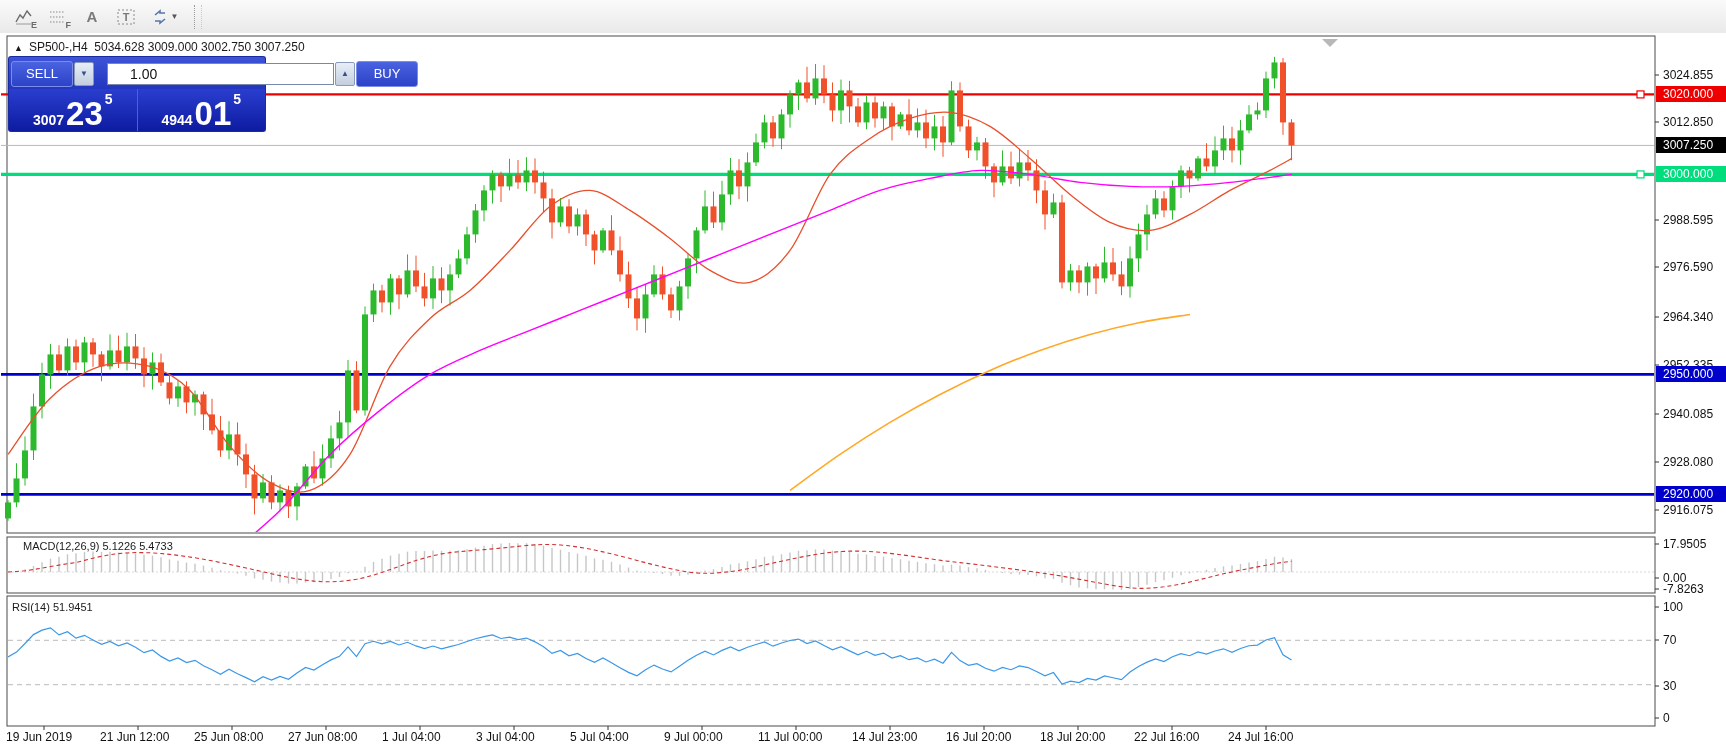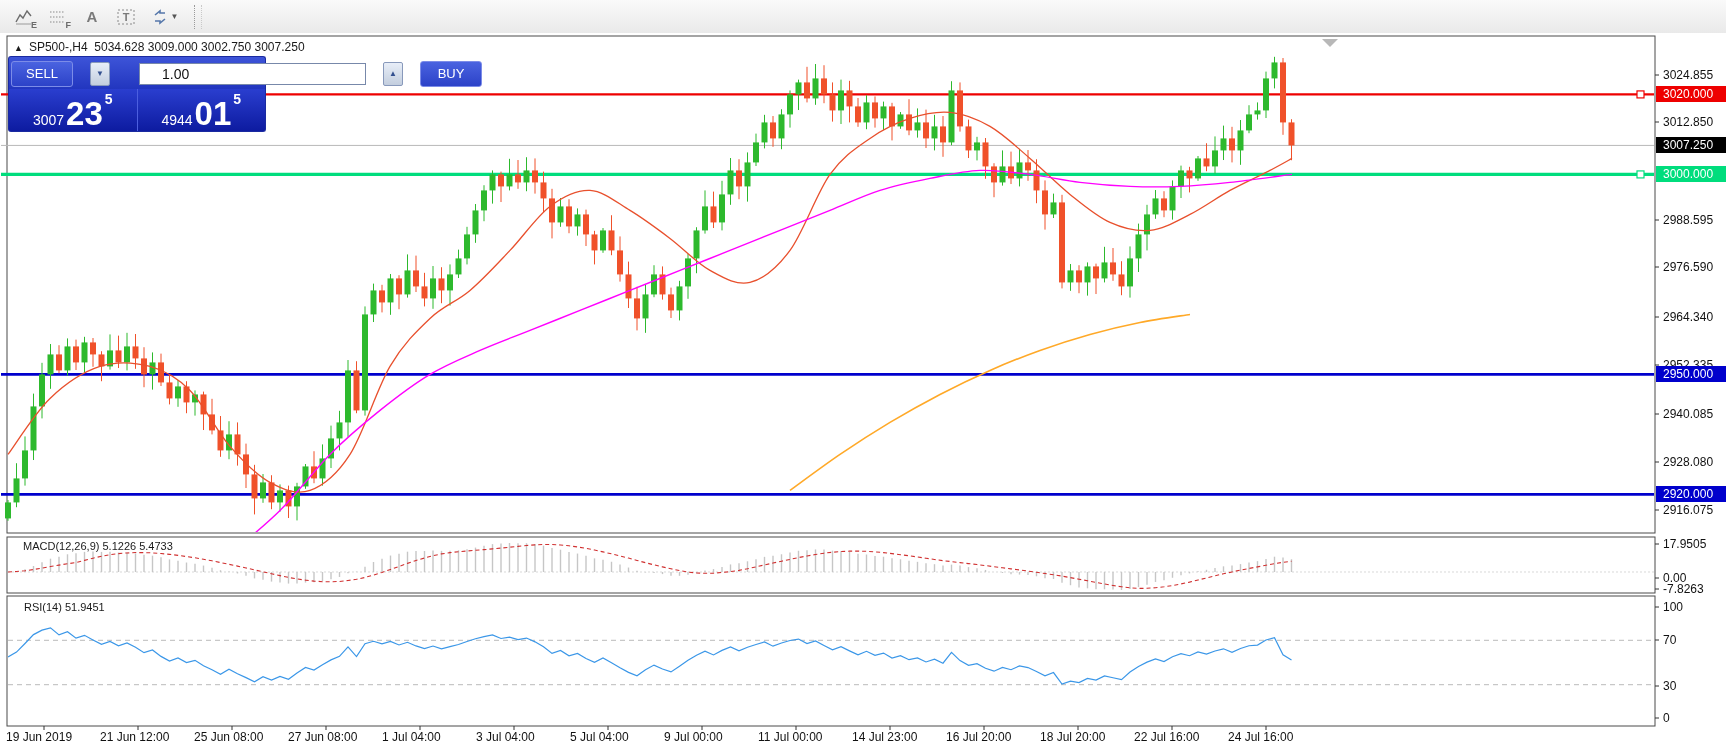--- a/index.html
+++ b/index.html
@@ -18,33 +18,33 @@
   .tf{min-width:27px;height:24px;padding:0 4px;display:flex;align-items:center;justify-content:center;
     font-size:11px;color:#555;border:1px solid transparent;border-radius:2px;margin-right:3px;}
   .tf.active{background:#fdfdfd;border:1px solid #8a8a8a;box-shadow:inset 0 0 2px #fff;color:#333;}
   
   #chart-title{position:absolute;left:14px;top:40px;font-size:12px;color:#1a1a1a;white-space:pre;}
   #chart-title .arr{font-size:9px;margin-right:6px;}
   #chart-title b{font-weight:normal;}
   
   #trade{position:absolute;left:8px;top:56px;width:258px;z-index:5;}
   #trade-top{display:flex;height:29px;background:linear-gradient(#3d54d8,#2236bf);
-    border:1px solid #1a2aa0;border-bottom:none;align-items:center;padding:2px 2px 1px 2px;border-radius:3px 3px 0 0;gap:16px;}
+    border:1px solid #1a2aa0;border-bottom:none;align-items:center;padding:2px 2px 1px 2px;border-radius:3px 3px 0 0;}
   .tbtn{flex:0 0 60px;height:24px;background:linear-gradient(#4a63e0,#2c42c8);border:1px solid #7c8ce8;
     border-radius:3px;color:#fff;font-size:13px;display:flex;align-items:center;justify-content:center;}
   .spin{flex:0 0 18px;height:22px;margin:0 1px;background:linear-gradient(#e8eef8,#c3cede);
     border:1px solid #8899bb;border-radius:2px;display:flex;align-items:center;justify-content:center;
     font-size:8px;color:#33508f;}
   #vol{flex:1;height:20px;border:1px solid #7788aa;font-size:14px;text-align:left;padding:0 22px;
     font-family:"Liberation Sans",sans-serif;color:#111;margin-left:12px;}
   #trade-bottom{display:flex;height:42px;background:linear-gradient(#2a3ecf,#0d1ba0);
     border:1px solid #1a2aa0;border-top:none;border-radius:0 0 3px 3px;}
   .quote{flex:1;display:flex;align-items:flex-end;justify-content:center;color:#fff;padding-bottom:4px;}
   .quote:first-child{border-right:1px solid #4c5fe0;}
-  .q-small{font-size:14px;font-weight:normal;margin-right:2px;line-height:1;}
+  .q-small{font-size:14px;font-weight:bold;margin-right:2px;line-height:1;}
   .q-big{font-size:33px;font-weight:bold;line-height:0.82;}
   .q-sup{font-size:14px;font-weight:bold;align-self:flex-start;margin-left:2px;margin-top:2px;}
   
   .panel-label{position:absolute;font-size:11px;color:#1a1a1a;z-index:4;}
   #annotation{position:absolute;left:1126px;top:222px;font-size:43px;font-weight:bold;
     line-height:1;z-index:4;letter-spacing:1px;}
   #end-marker{position:absolute;left:1322px;top:39px;width:0;height:0;z-index:4;
     border-left:8px solid transparent;border-right:8px solid transparent;border-top:8px solid #b8b8b8;}
   svg text{font-family:"Liberation Sans",sans-serif;}
 </style>
@@ -677,17 +677,17 @@
       </div>
       <div class="quote">
         <span class="q-small">4944</span>
         <span class="q-big">01</span>
         <span class="q-sup">5</span>
       </div>
     </div>
   </div>
 
   <div class="panel-label" style="left:12px;top:540px;padding-left:11px;">MACD(12,26,9) 5.1226 5.4733</div>
-  <div class="panel-label" style="left:24px;top:601px;">RSI(14) 51.9451</div>
+  <div class="panel-label" style="left:12px;top:601px;">RSI(14) 51.9451</div>
 
 
   <div id="end-marker"></div>
 </div>
 
 </body></html>

